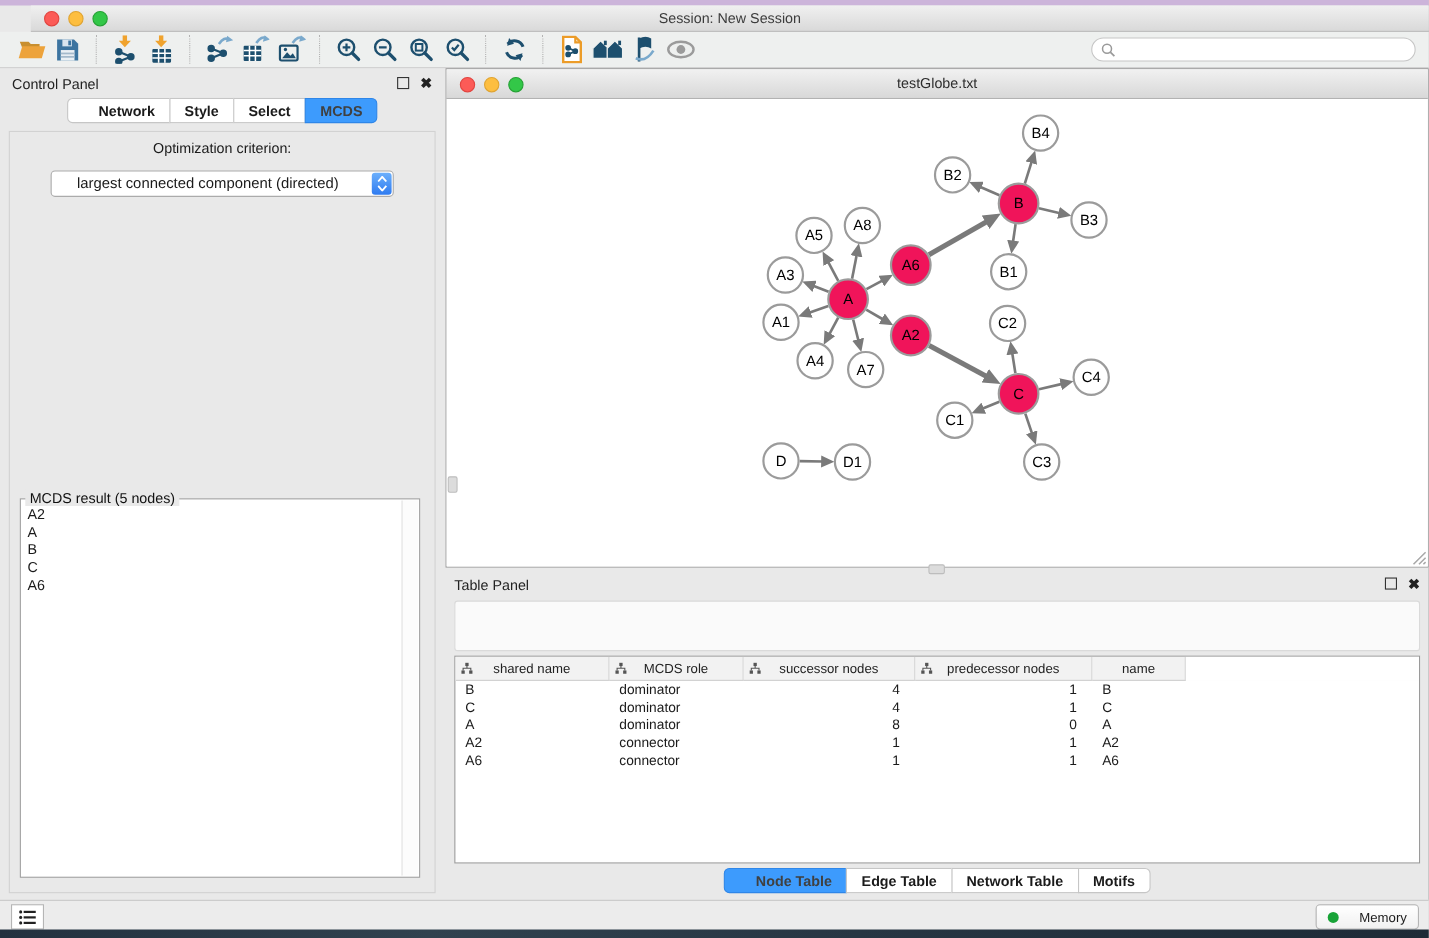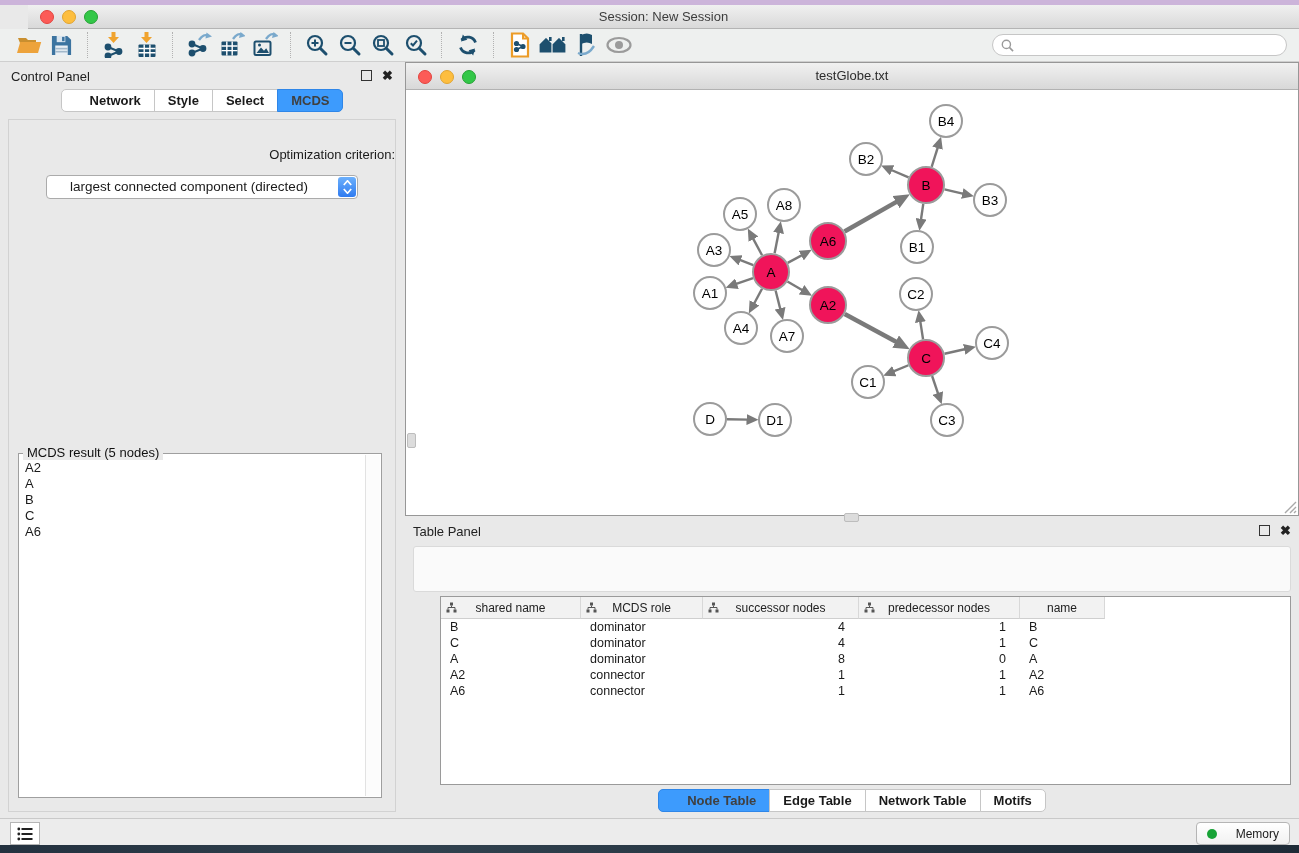--- a/index.html
+++ b/index.html
@@ -32,21 +32,21 @@
   .float-ic{width:9px;height:9px;border:1.6px solid #333;display:inline-block;}
   .close-ic{font-size:13px;font-weight:bold;color:#222;line-height:11px;}
   .cp-tabs,.tp-tabs{display:flex;justify-content:center;}
   .tab{background:#fff;border:1px solid #c6c6c6;margin-left:-1px;padding:3px 13px;font-size:13px;
        font-weight:bold;color:#1a1a1a;}
   .tab:first-child{border-radius:5px 0 0 5px;margin-left:0;padding-left:28px;}
   .tab:last-child{border-radius:0 5px 5px 0;}
   .tab.selected{background:#3d9bfd;border-color:#2f86e8;color:#404040;}
   .cp-body{position:absolute;left:5px;right:5px;top:54px;bottom:6px;background:#e9e9e9;
            border:1px solid #d2d2d2;}
-  .opt-label{text-align:right;margin-top:27px;font-size:13px;}
+  .opt-label{text-align:center;margin-top:7px;font-size:13px;}
   .selectbox{position:relative;margin:13px auto 0;width:312px;height:24px;background:#fff;
              border:1px solid #ababab;border-radius:4px;box-sizing:border-box;}
   .selectbox .sel-text{font-size:13.5px;line-height:22px;padding-left:23px;white-space:nowrap;overflow:hidden;}
   .spinner{position:absolute;right:1px;top:1px;bottom:1px;width:18px;border-radius:3px;
            background:linear-gradient(#6cb0fc,#2f7bf0);display:flex;flex-direction:column;
            align-items:center;justify-content:center;gap:2px;}
   .btn-row{display:flex;justify-content:center;gap:15px;margin-top:13px;}
   .pbtn{background:linear-gradient(#fff,#f4f4f4);border:1px solid #b9b9b9;border-radius:5px;
         padding:3px 17px;font-size:14px;color:#111;}
   .groupbox{position:absolute;left:9px;right:13px;top:333px;bottom:13px;border:1px solid #9f9f9f;
@@ -68,21 +68,21 @@
              border:1px solid #bdbdbd;border-radius:2px;}
   .grip-bottom{position:absolute;left:844px;top:513px;width:13px;height:7px;background:#dcdcdc;
                border:1px solid #bdbdbd;border-radius:2px;}
   
   .tpanel{position:absolute;left:405px;top:520px;width:894px;bottom:35px;}
   .tp-toolbar{position:absolute;left:8px;right:8px;top:26px;height:46px;background:#fafafa;
               border:1px solid #dadada;border-radius:3px;display:flex;align-items:center;gap:24px;
               padding-left:18px;box-sizing:border-box;flex-direction:column;}
   .fx{font-family:"DejaVu Serif",serif;font-style:italic;font-size:18px;color:#9e9e9e;}
   .ttable{position:absolute;left:8px;right:8px;top:76px;bottom:33px;background:#fff;
-          border:1px solid #9a9a9a;overflow:hidden;margin-left:27px;}
+          border:1px solid #9a9a9a;overflow:hidden;}
   .thead{display:flex;height:22px;background:#f2f2f2;}
   .th{position:relative;display:flex;align-items:center;justify-content:center;font-size:12px;color:#222;
       border-right:1px solid #d8d8d8;border-bottom:1px solid #cfcfcf;box-sizing:border-box;}
   .th .colicon{position:absolute;left:5px;top:5px;}
   .th-fill{flex:1;background:#fff;}
   .trow{display:flex;height:16px;font-size:12.5px;}
   .td{box-sizing:border-box;overflow:hidden;white-space:nowrap;line-height:16px;}
   .td.left{text-align:left;padding-left:9px;}
   .td.right{text-align:right;padding-right:14px;}
   .tp-tabs{position:absolute;left:0;right:0;bottom:6px;}

